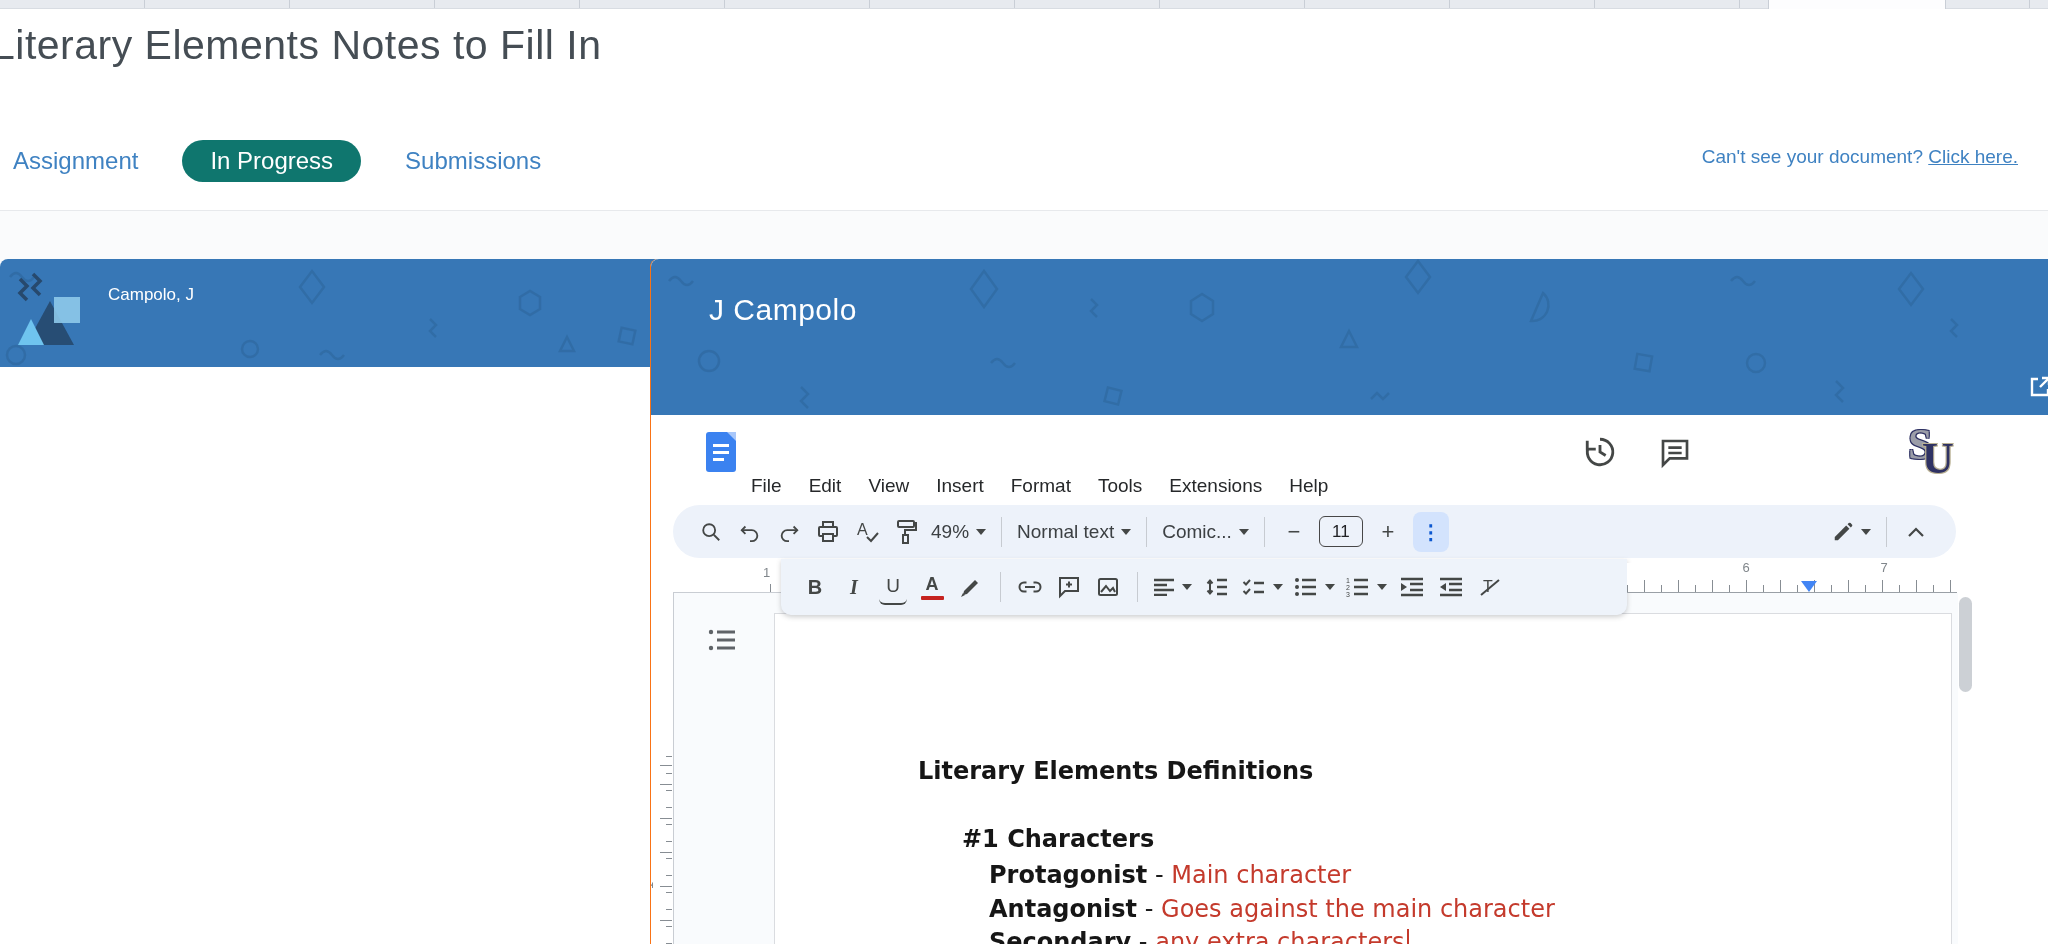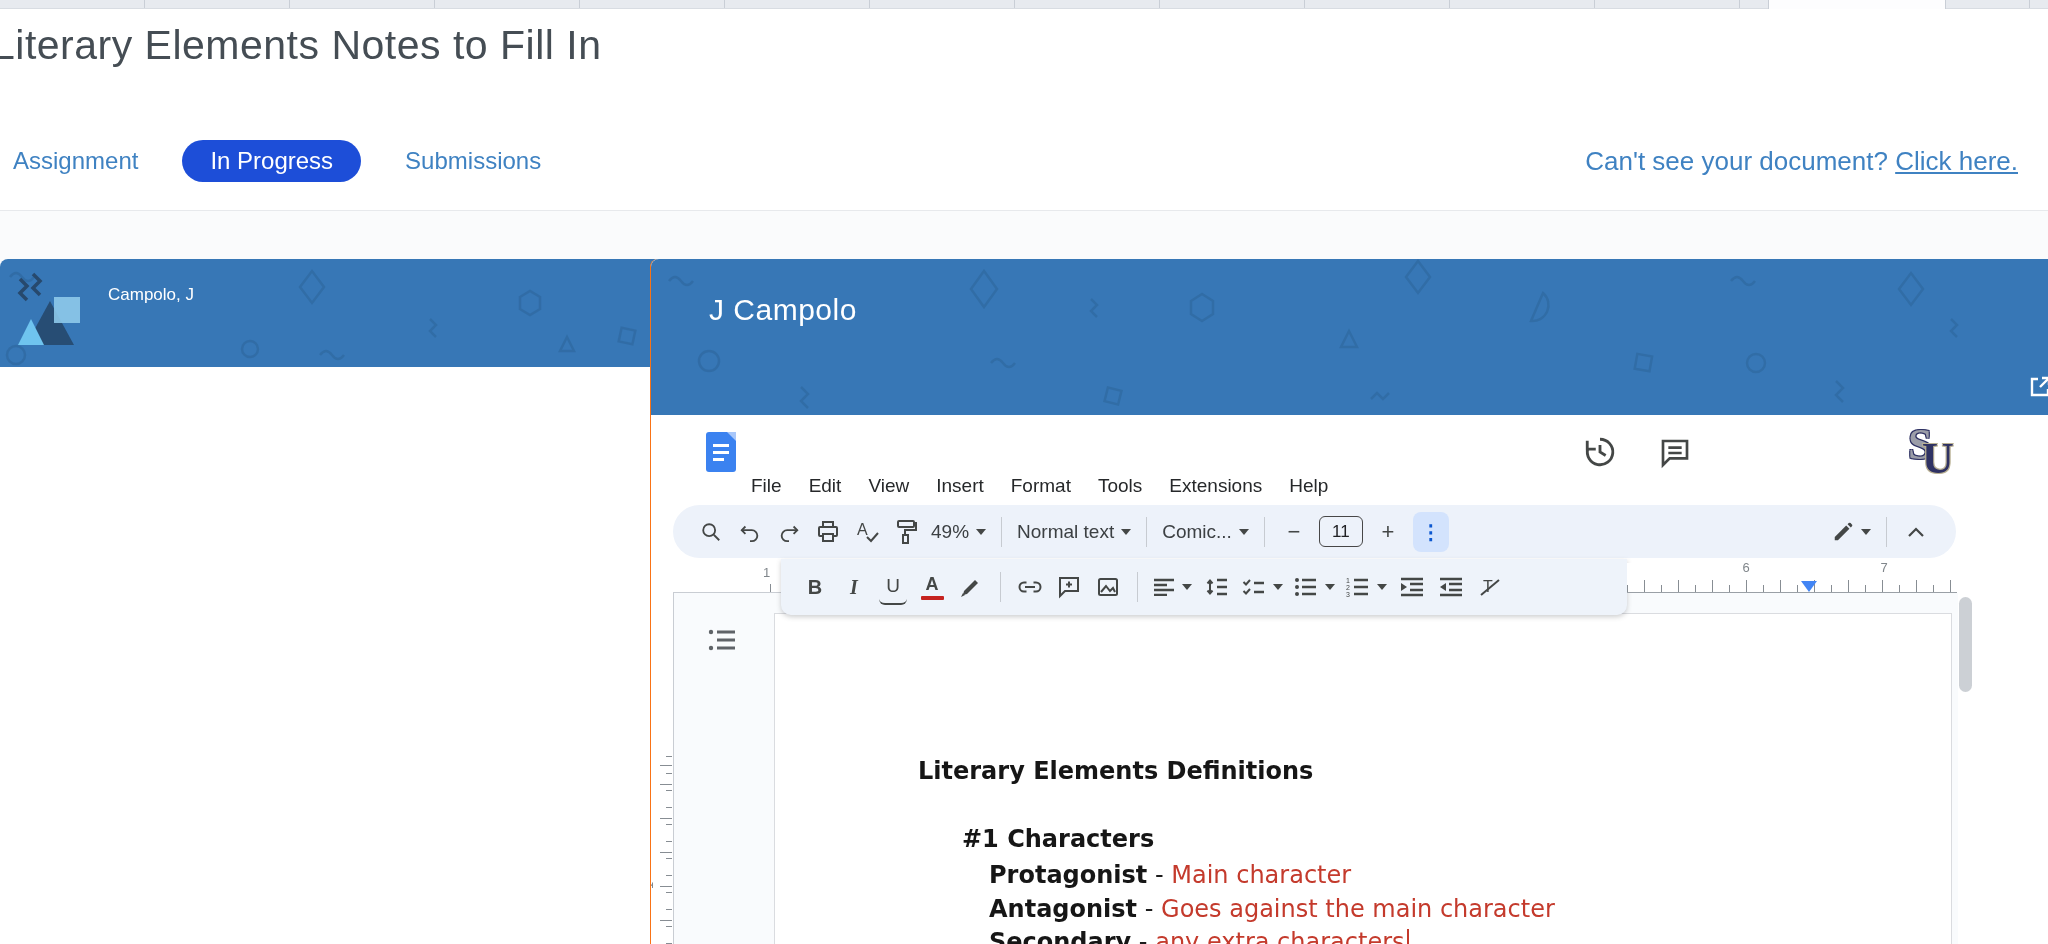--- a/index.html
+++ b/index.html
@@ -11,23 +11,23 @@
     background:repeating-linear-gradient(90deg,#e7eaef 0 144px,#c9ced6 144px 145px);
     border-bottom:1px solid #d8dce2; }
   .tabstrip .active-seg { position:absolute; left:1768px; top:0; width:178px; height:9px;
     background:#fdfdfe; border-left:1px solid #c9ced6; border-right:1px solid #c9ced6; }
 
   
   .page-title { position:absolute; left:-8px; top:22px; font-size:41px; font-weight:400;
     color:#454d54; letter-spacing:.5px; white-space:nowrap; }
   .tab-row { position:absolute; left:13px; top:138px; display:flex; align-items:center; gap:44px; height:46px; }
   .tab-link { font-size:24px; color:#3f82c2; cursor:pointer; }
-  .tab-pill { font-size:24px; color:#fff; background:#1d4ed8; border-radius:23px;
+  .tab-pill { font-size:24px; color:#fff; background:#0f766e; border-radius:23px;
     padding:8px 28px; line-height:1.1; }
-  .help-link { position:absolute; right:30px; top:146px; font-size:26px; color:#3f82c2; white-space:nowrap; }
+  .help-link { position:absolute; right:30px; top:146px; font-size:19px; color:#3f82c2; white-space:nowrap; }
   .help-link .lnk { text-decoration:underline; cursor:pointer; }
   .divider { position:absolute; left:0; top:210px; width:2048px; height:1px; background:#e7e9ec; }
   .content-bg { position:absolute; left:0; top:211px; width:2048px; height:733px; background:#fafbfc; }
 
   
   .card { position:absolute; top:259px; background:#fff; border-radius:8px 8px 0 0; }
   .card.left  { left:0; width:663px; height:685px; border-right:1px solid #e4e7ea; }
   .card.right { left:650px; width:1504px; height:685px;
                 border-left:1px solid #f97316; border-right:1px solid #e7eaee; }
   .band { position:relative; width:100%; background:#3777b6; border-radius:8px 8px 0 0; overflow:hidden; }

